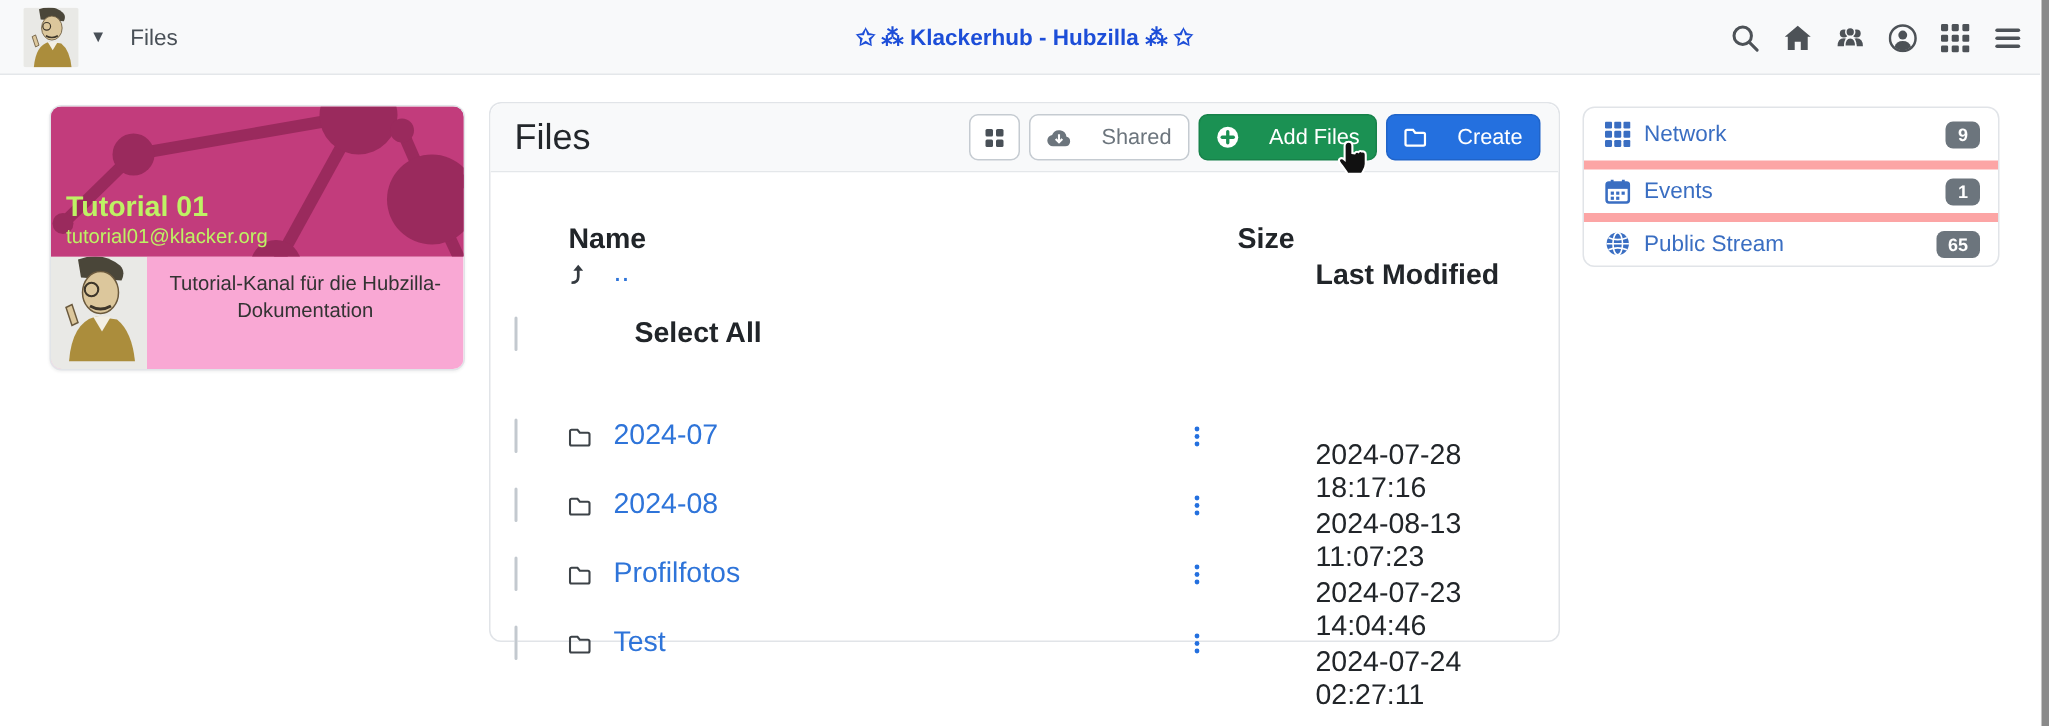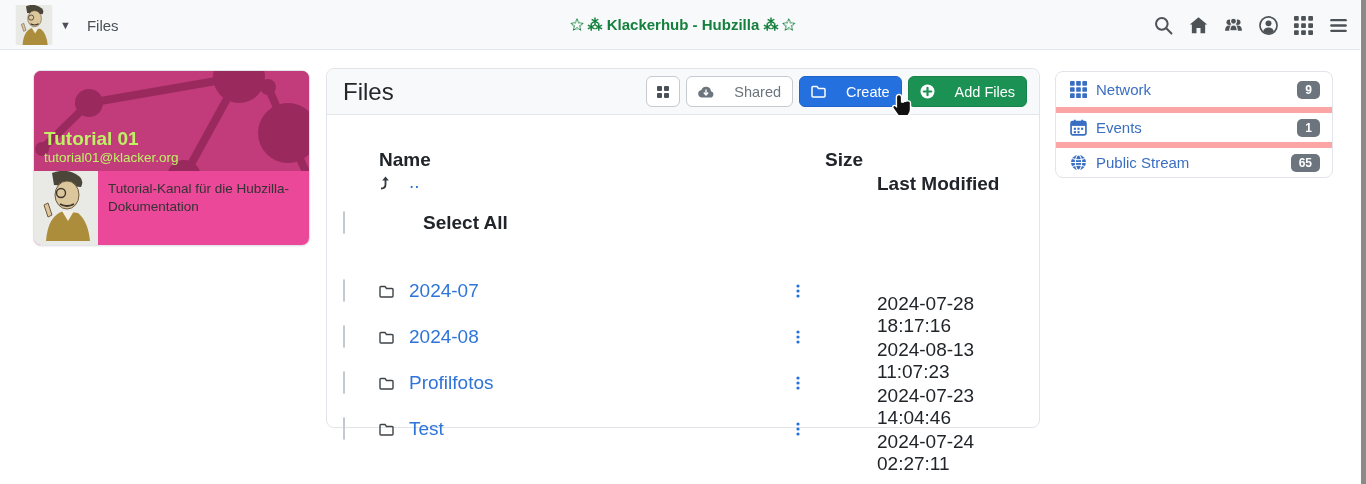--- a/index.html
+++ b/index.html
@@ -7,37 +7,37 @@
               font-family:"Liberation Sans", sans-serif; color:#212529; }
 
   
   .navbar { position:absolute; left:0; top:0; width:1366px; height:50px;
             background:#f8f9fa; border-bottom:1px solid #e4e7ea; z-index:5; }
   .nav-left { position:absolute; left:14px; top:5px; display:flex; align-items:center; gap:8px; }
   .nav-avatar { width:40px; height:40px; border-radius:4px; overflow:hidden; display:block; cursor:pointer; }
   .caret { font-size:11px; color:#495057; margin-left:-2px; cursor:pointer; }
   .nav-app { font-size:15px; color:#495057; margin-left:8px; }
   .nav-title { position:absolute; left:0; right:0; top:0; height:50px; display:flex;
-               align-items:center; justify-content:center; font-weight:700; font-size:15px; color:#15803d; }
+               align-items:center; justify-content:center; font-weight:700; font-size:15px; color:#1d4ed8; }
   .nav-right { position:absolute; right:18px; top:0; height:50px; display:flex; align-items:center; gap:16px; }
   .nav-icon { width:19px; height:19px; color:#4d5257; display:block; cursor:pointer; }
 
   
   .scrollbar-track { position:absolute; right:0; top:0; width:6px; height:484px; background:#fcfcfc; z-index:9; }
   .scrollbar-thumb { position:absolute; right:0; top:0; width:5px; height:484px; background:#8a8a8a; }
 
   
   .profile-card { position:absolute; left:33px; top:70px; width:277px; border:1px solid #e1e4e8;
                   border-radius:8px; overflow:hidden; background:#fff; box-shadow:0 1px 2px rgba(0,0,0,.06); }
   .cover { position:relative; height:100px; background:#c23c7c; }
   .cover svg { position:absolute; inset:0; }
   .cover-text { position:absolute; left:10px; bottom:6px; color:#bef264; }
   .cover-name { font-size:19px; font-weight:700; line-height:1.15; }
   .cover-addr { font-size:13.5px; }
-  .profile-body { display:flex; min-height:70px; background:#ec4899; }
+  .profile-body { display:flex; min-height:70px; background:#f9a8d4;text-align:center; }
   .profile-avatar { width:64px; flex:0 0 64px; background:#e9e9e6; }
   .profile-desc { padding:9px 10px; font-size:13.5px; color:#333; line-height:1.35; }
 
   
   .main-card { position:absolute; left:326px; top:68px; width:714px; height:360px;
                border:1px solid #e1e4e8; border-radius:8px; background:#fff; }
   .main-header { height:46px; background:#f8f9fa; border-bottom:1px solid #e4e7ea;
                  border-radius:8px 8px 0 0; display:flex; align-items:center; padding:0 12px 0 16px; }
   .main-heading { font-size:24px; font-weight:500; color:#23272b; }
   .toolbar { margin-left:auto; display:flex; gap:6px; align-items:center; }
@@ -207,35 +207,35 @@
       <button class="btn btn-outline">
         <svg width="16" height="13" viewBox="0 0 16 13">
           <path fill="#6c757d" d="M4 12.5 a3.8 3.8 0 0 1 -0.6-7.55 A5 5 0 0 1 13 6.2 a3.2 3.2 0 0 1 -0.8 6.3 Z"></path>
           <g stroke="#fff" stroke-width="1.4">
               <line x1="8" y1="4.5" x2="8" y2="9.5"></line>
               <path d="M5.8 7.6 L8 9.9 L10.2 7.6" fill="none"></path>
             </g>
         </svg>
         <span>Shared</span>
       </button>
-      <button class="btn btn-primary">
-        <svg width="15" height="13" viewBox="0 0 15 13">
-          <path d="M1 3 V11 a1 1 0 0 0 1 1 H13 a1 1 0 0 0 1-1 V4.5 a1 1 0 0 0 -1-1 H7.5 L6 1.5 H2 a1 1 0 0 0 -1 1 Z" fill="none" stroke="#fff" stroke-width="1.5"></path>
-        </svg>
-        <span>Create</span>
-      </button>
       <button class="btn btn-success">
         <svg width="15" height="15" viewBox="0 0 15 15">
           <circle cx="7.5" cy="7.5" r="7" fill="#fff"></circle>
           <g stroke="#1b9153" stroke-width="2.2" stroke-linecap="round">
               <line x1="7.5" y1="3.8" x2="7.5" y2="11.2"></line>
               <line x1="3.8" y1="7.5" x2="11.2" y2="7.5"></line>
             </g>
         </svg>
         <span>Add Files</span>
+      </button>
+      <button class="btn btn-primary">
+        <svg width="15" height="13" viewBox="0 0 15 13">
+          <path d="M1 3 V11 a1 1 0 0 0 1 1 H13 a1 1 0 0 0 1-1 V4.5 a1 1 0 0 0 -1-1 H7.5 L6 1.5 H2 a1 1 0 0 0 -1 1 Z" fill="none" stroke="#fff" stroke-width="1.5"></path>
+        </svg>
+        <span>Create</span>
       </button>
     </div>
   </div>
 
   <div class="table-wrap">
 
     <div class="t-row t-head">
       <div></div>
       <div class="col-name">Name</div>
       <div></div>

